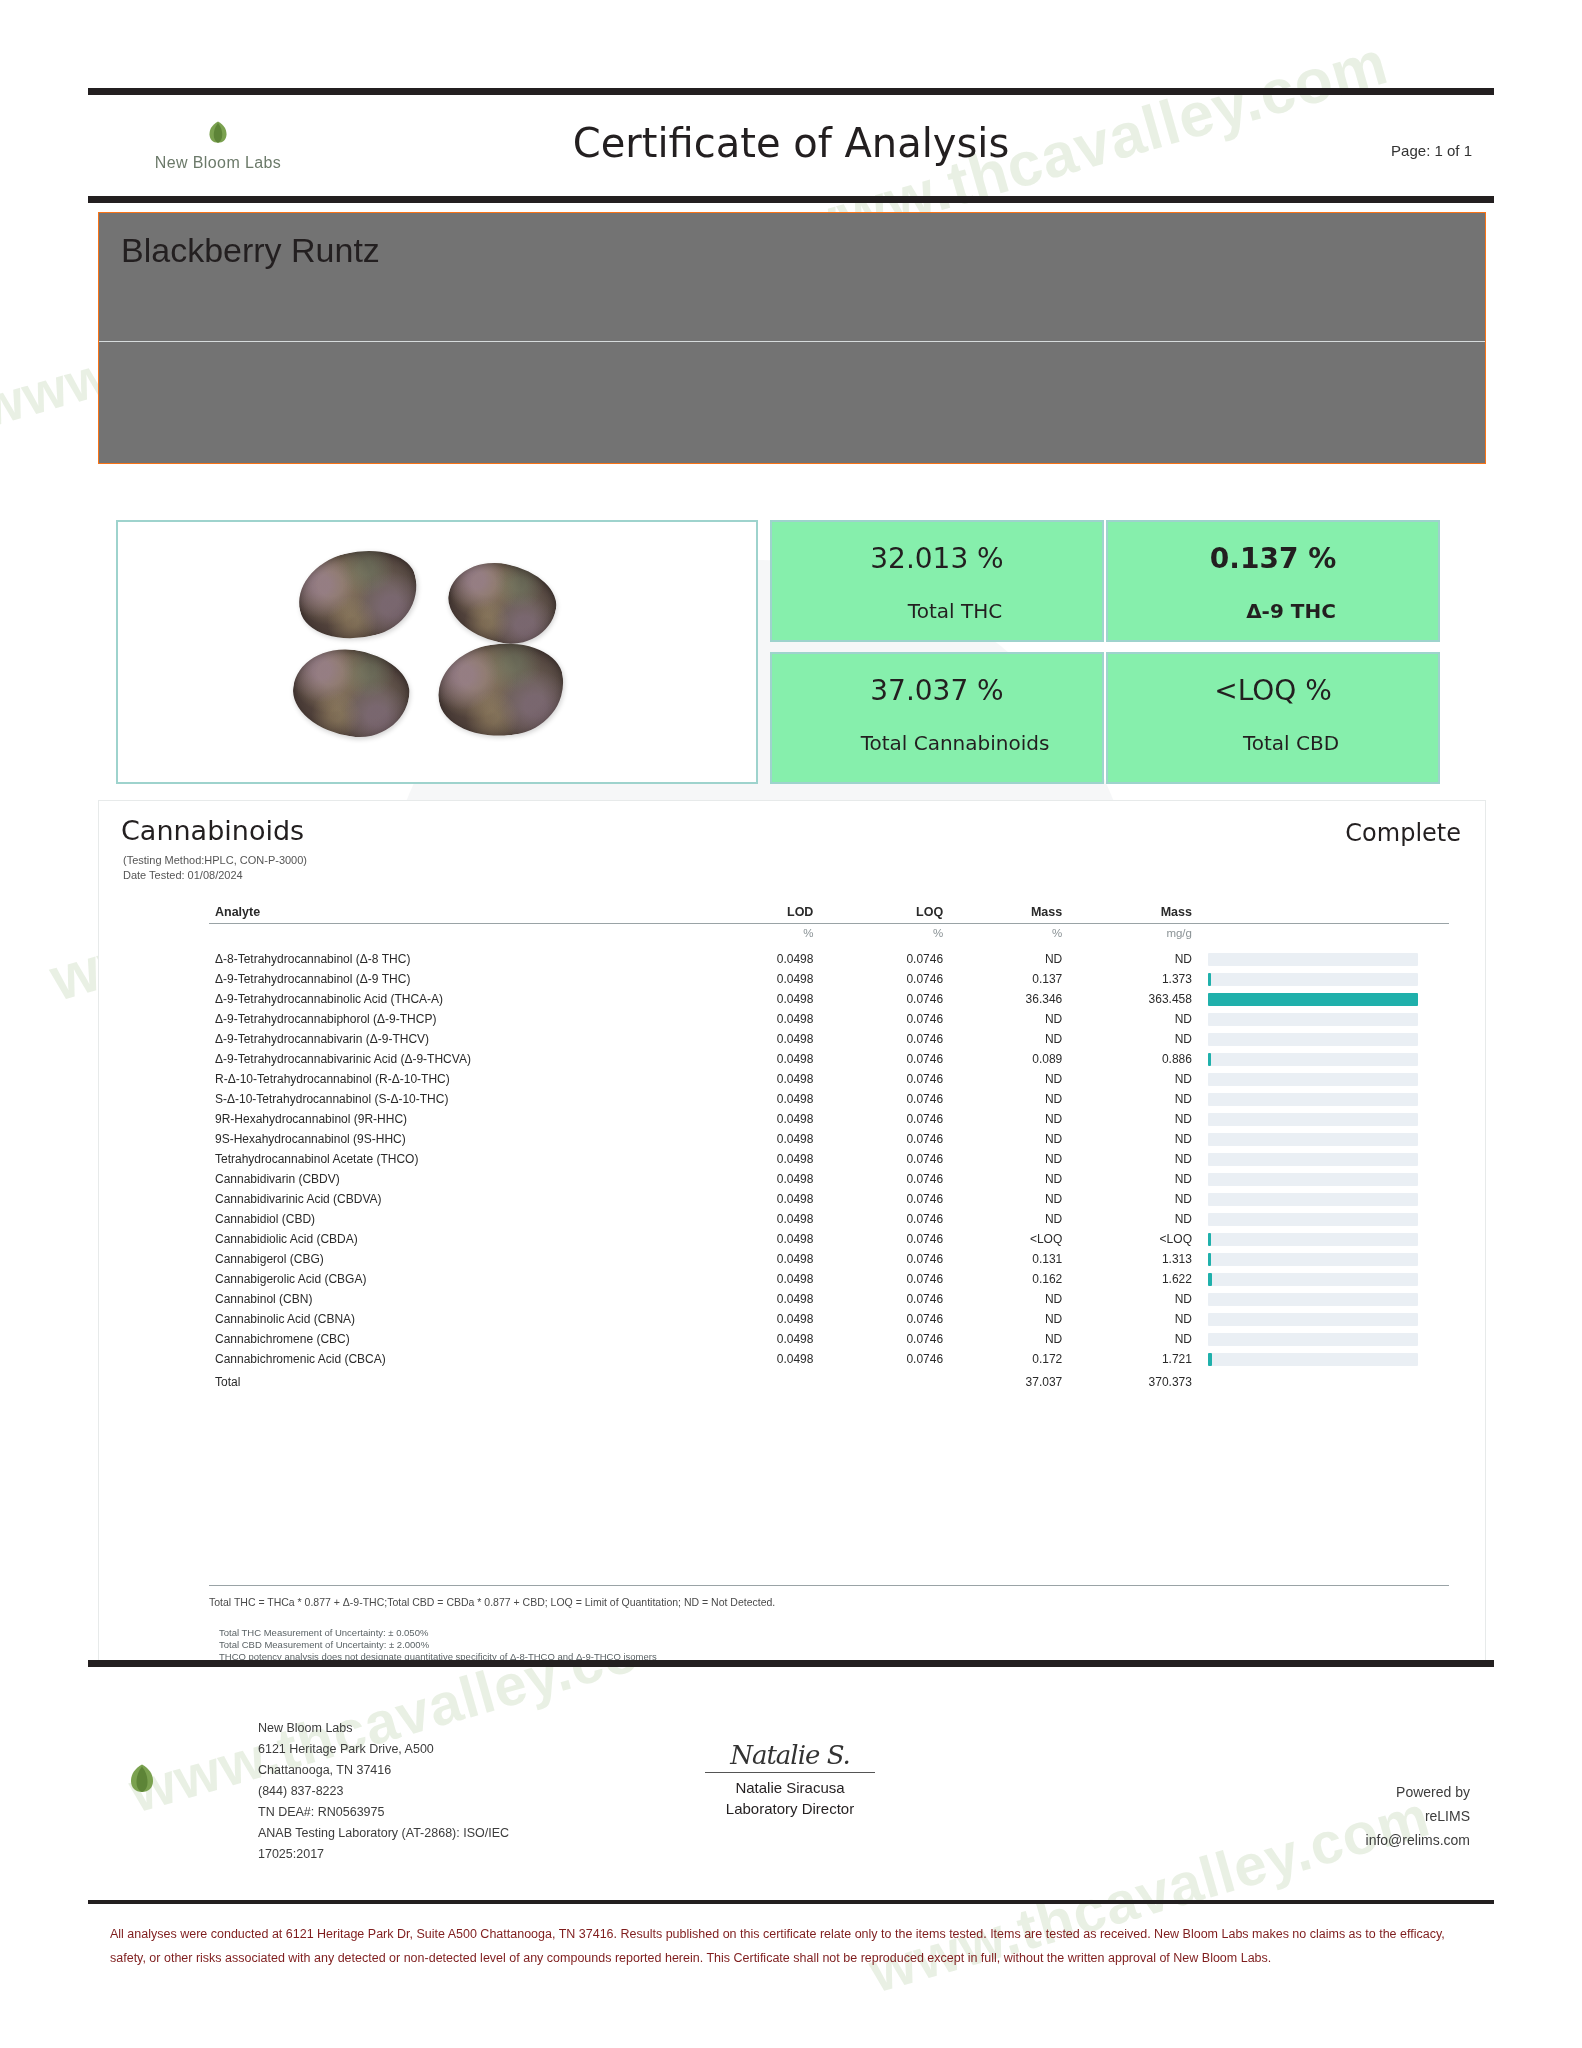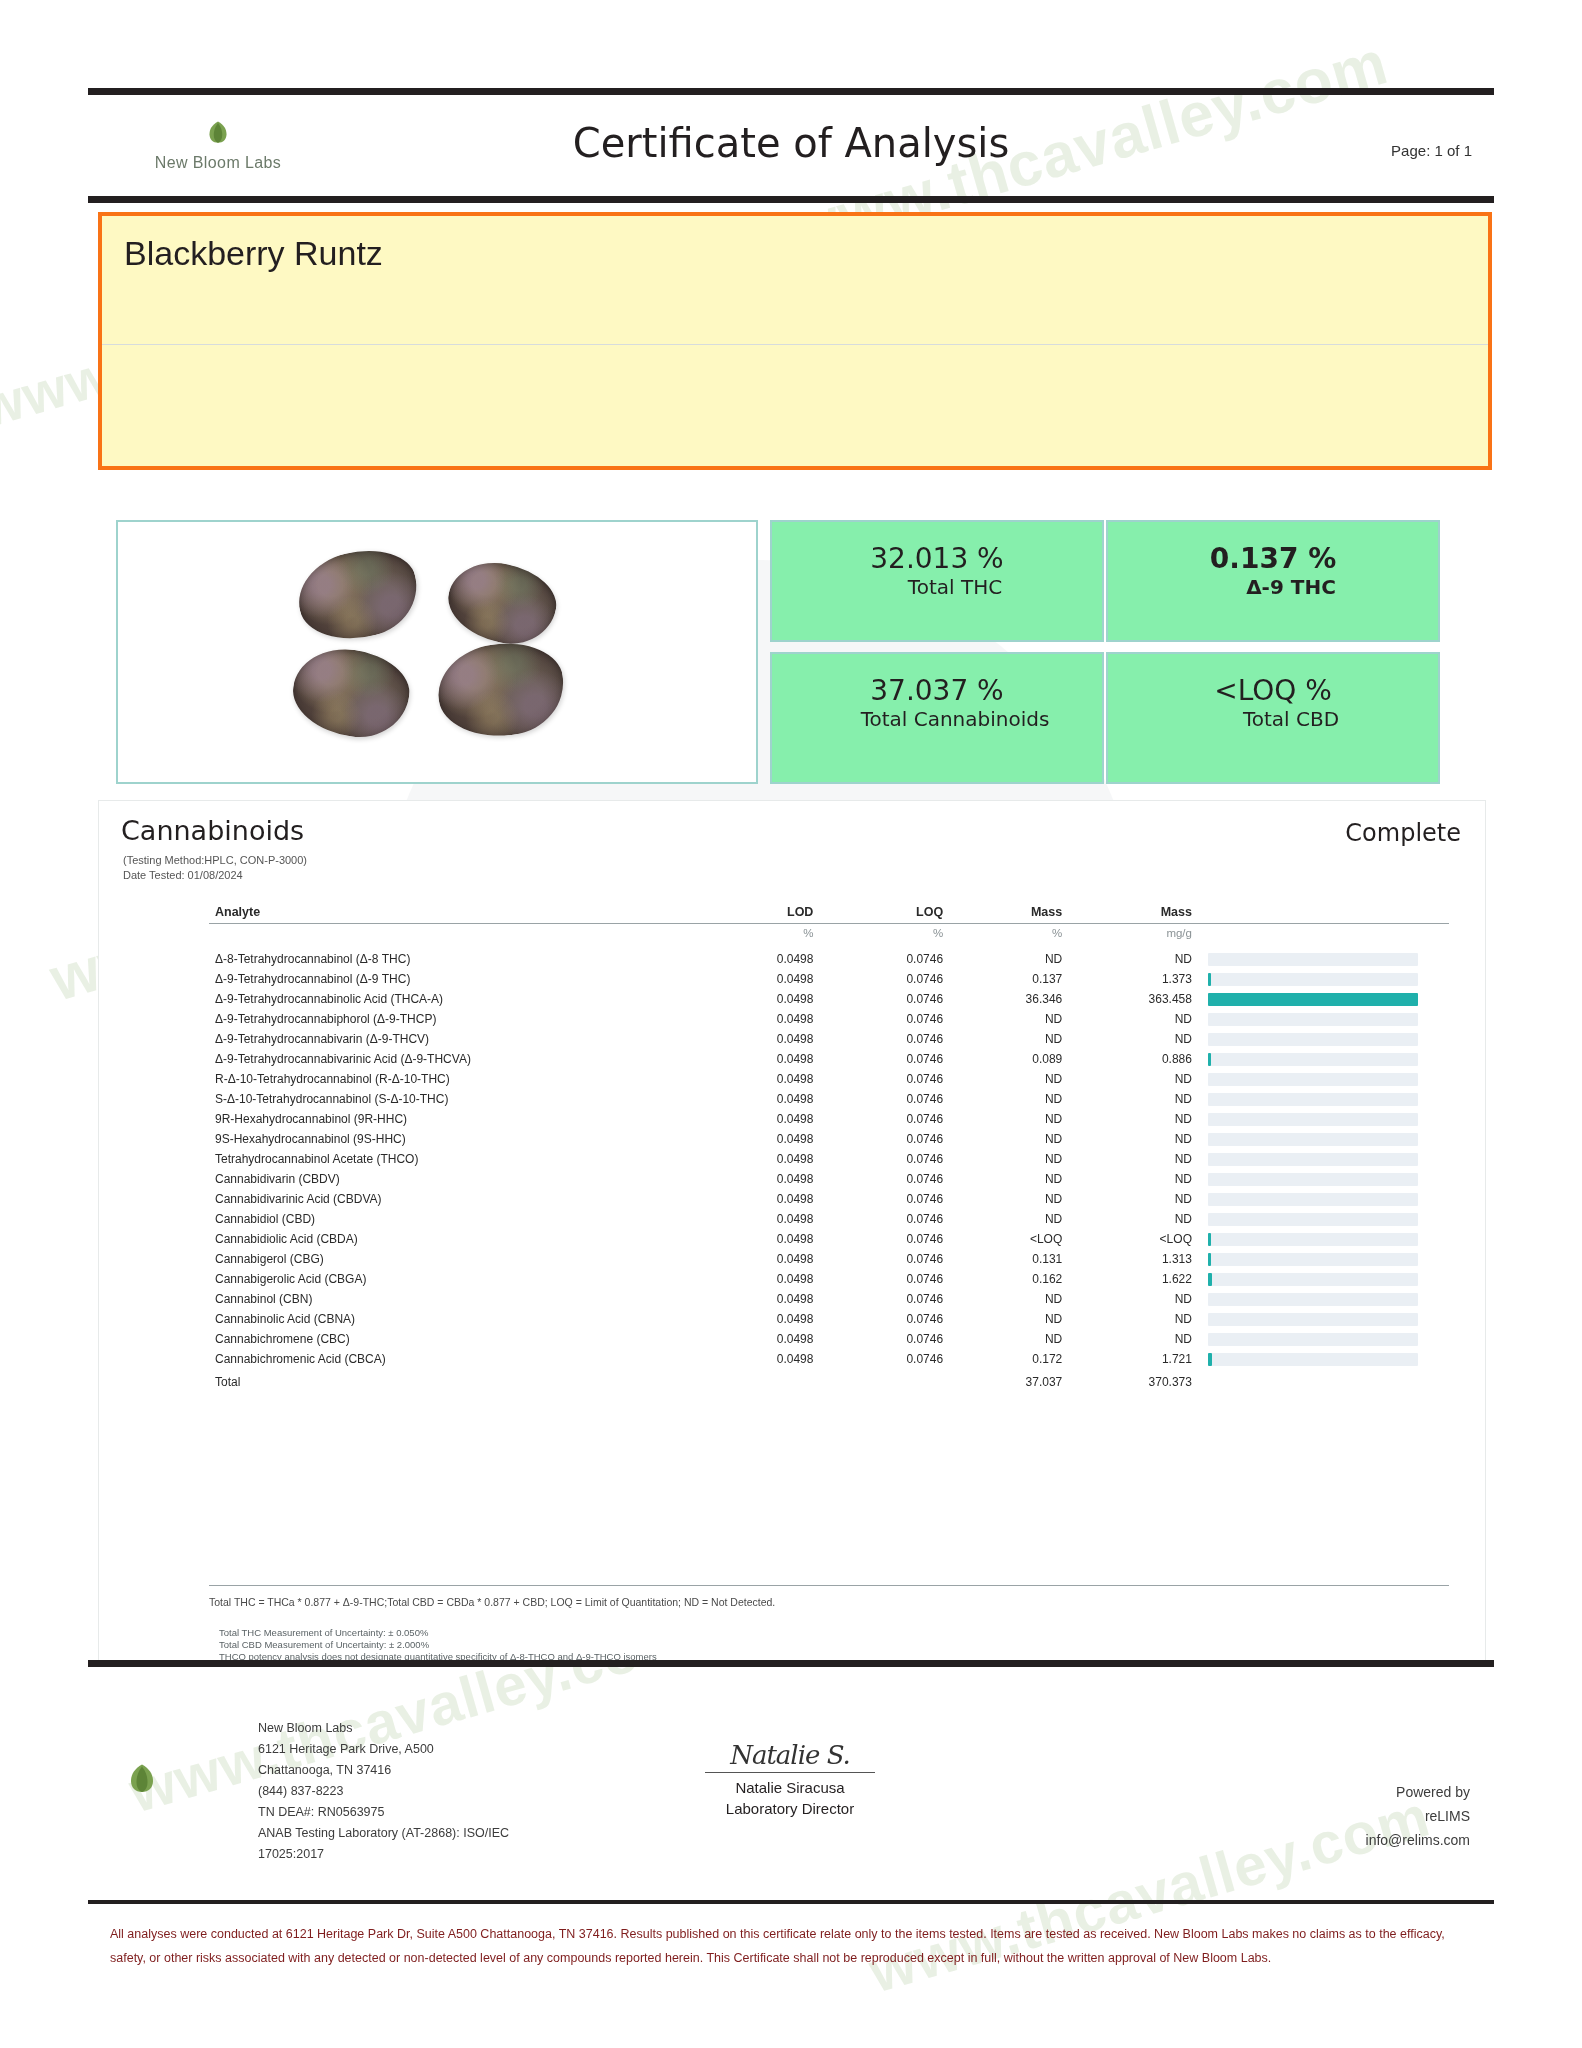--- a/index.html
+++ b/index.html
@@ -98,22 +98,22 @@
     color: #333;
   }
 
   
   .sample-box {
     position: absolute;
     left: 98px;
     top: 212px;
     width: 1386px;
     height: 250px;
-    border: 4px solid #f97316;
-    background: #fef9c3;
+    border: 1px solid #f97316;
+    background: #737373;
   }
   .sample-name {
     position: absolute;
     left: 22px;
     top: 18px;
     font-size: 34px;
     color: #231f20;
   }
   .sample-divider {
     position: absolute;
@@ -178,21 +178,21 @@
   }
   .stat-value {
     font-size: 28px;
     color: #231f20;
     margin-top: 20px;
     font-family: "DejaVu Sans", sans-serif;
   }
   .stat-label {
     font-size: 20px;
     color: #231f20;
-    margin-top: 0;
+    margin-top: 24px;
     font-family: "DejaVu Sans", sans-serif;
     padding-left: 36px;
   }
 
   
   .panel {
     position: absolute;
     left: 98px;
     top: 800px;
     width: 1386px;

